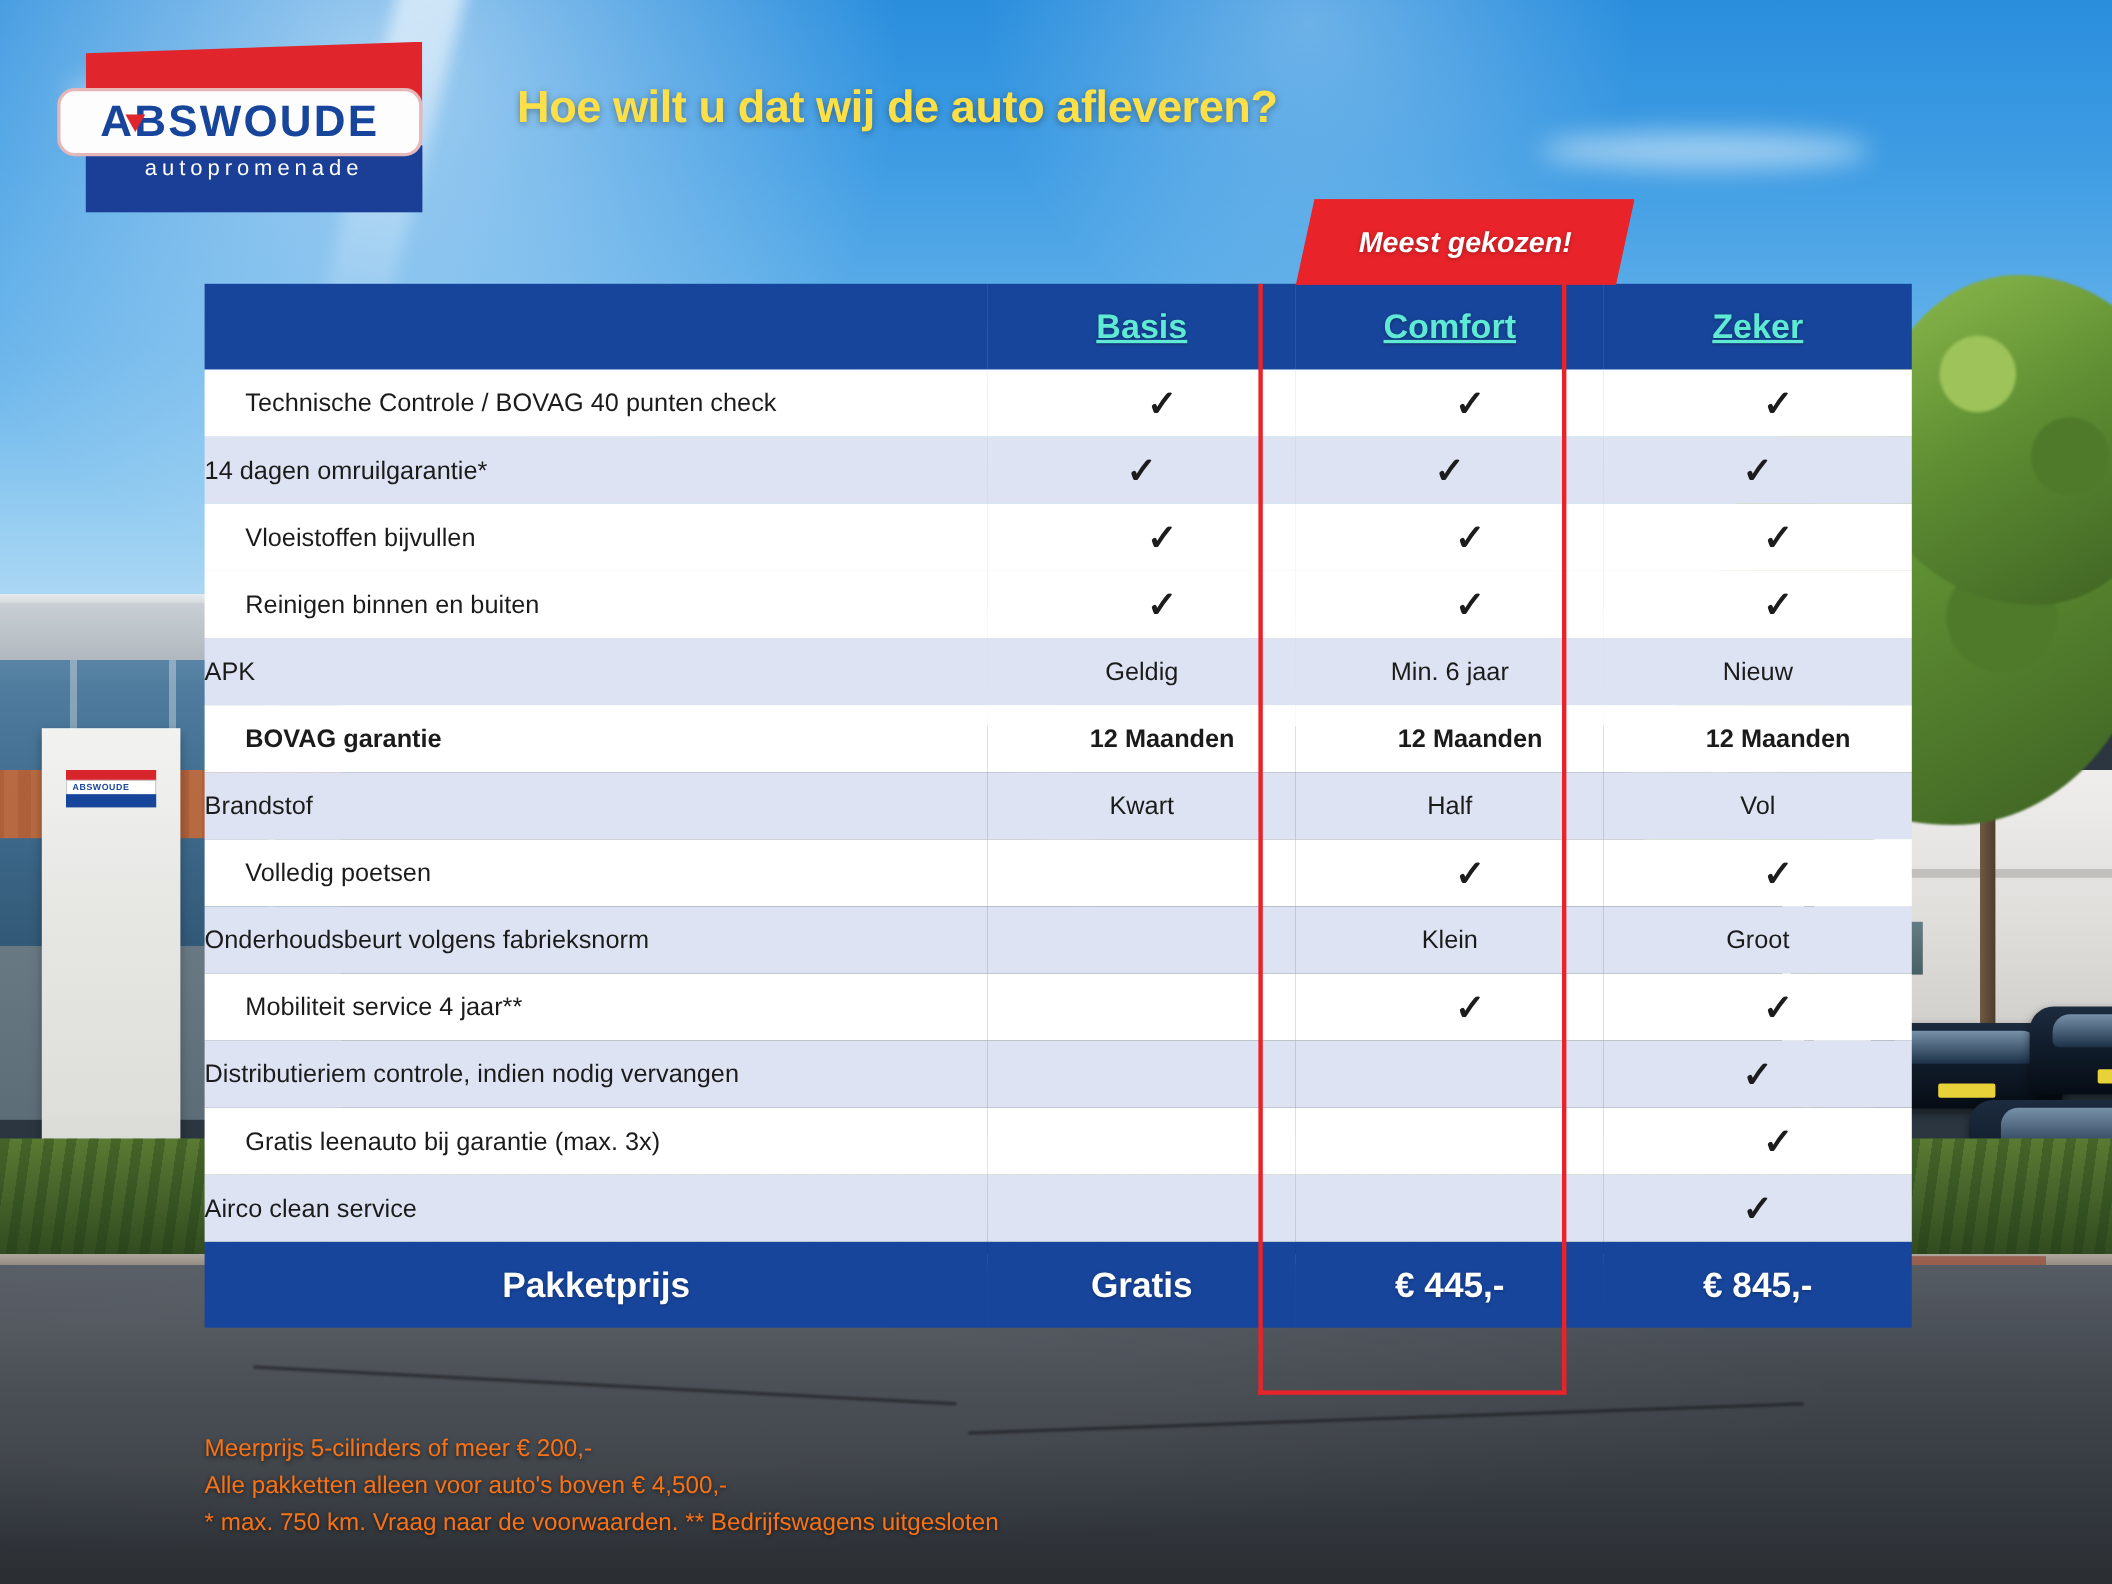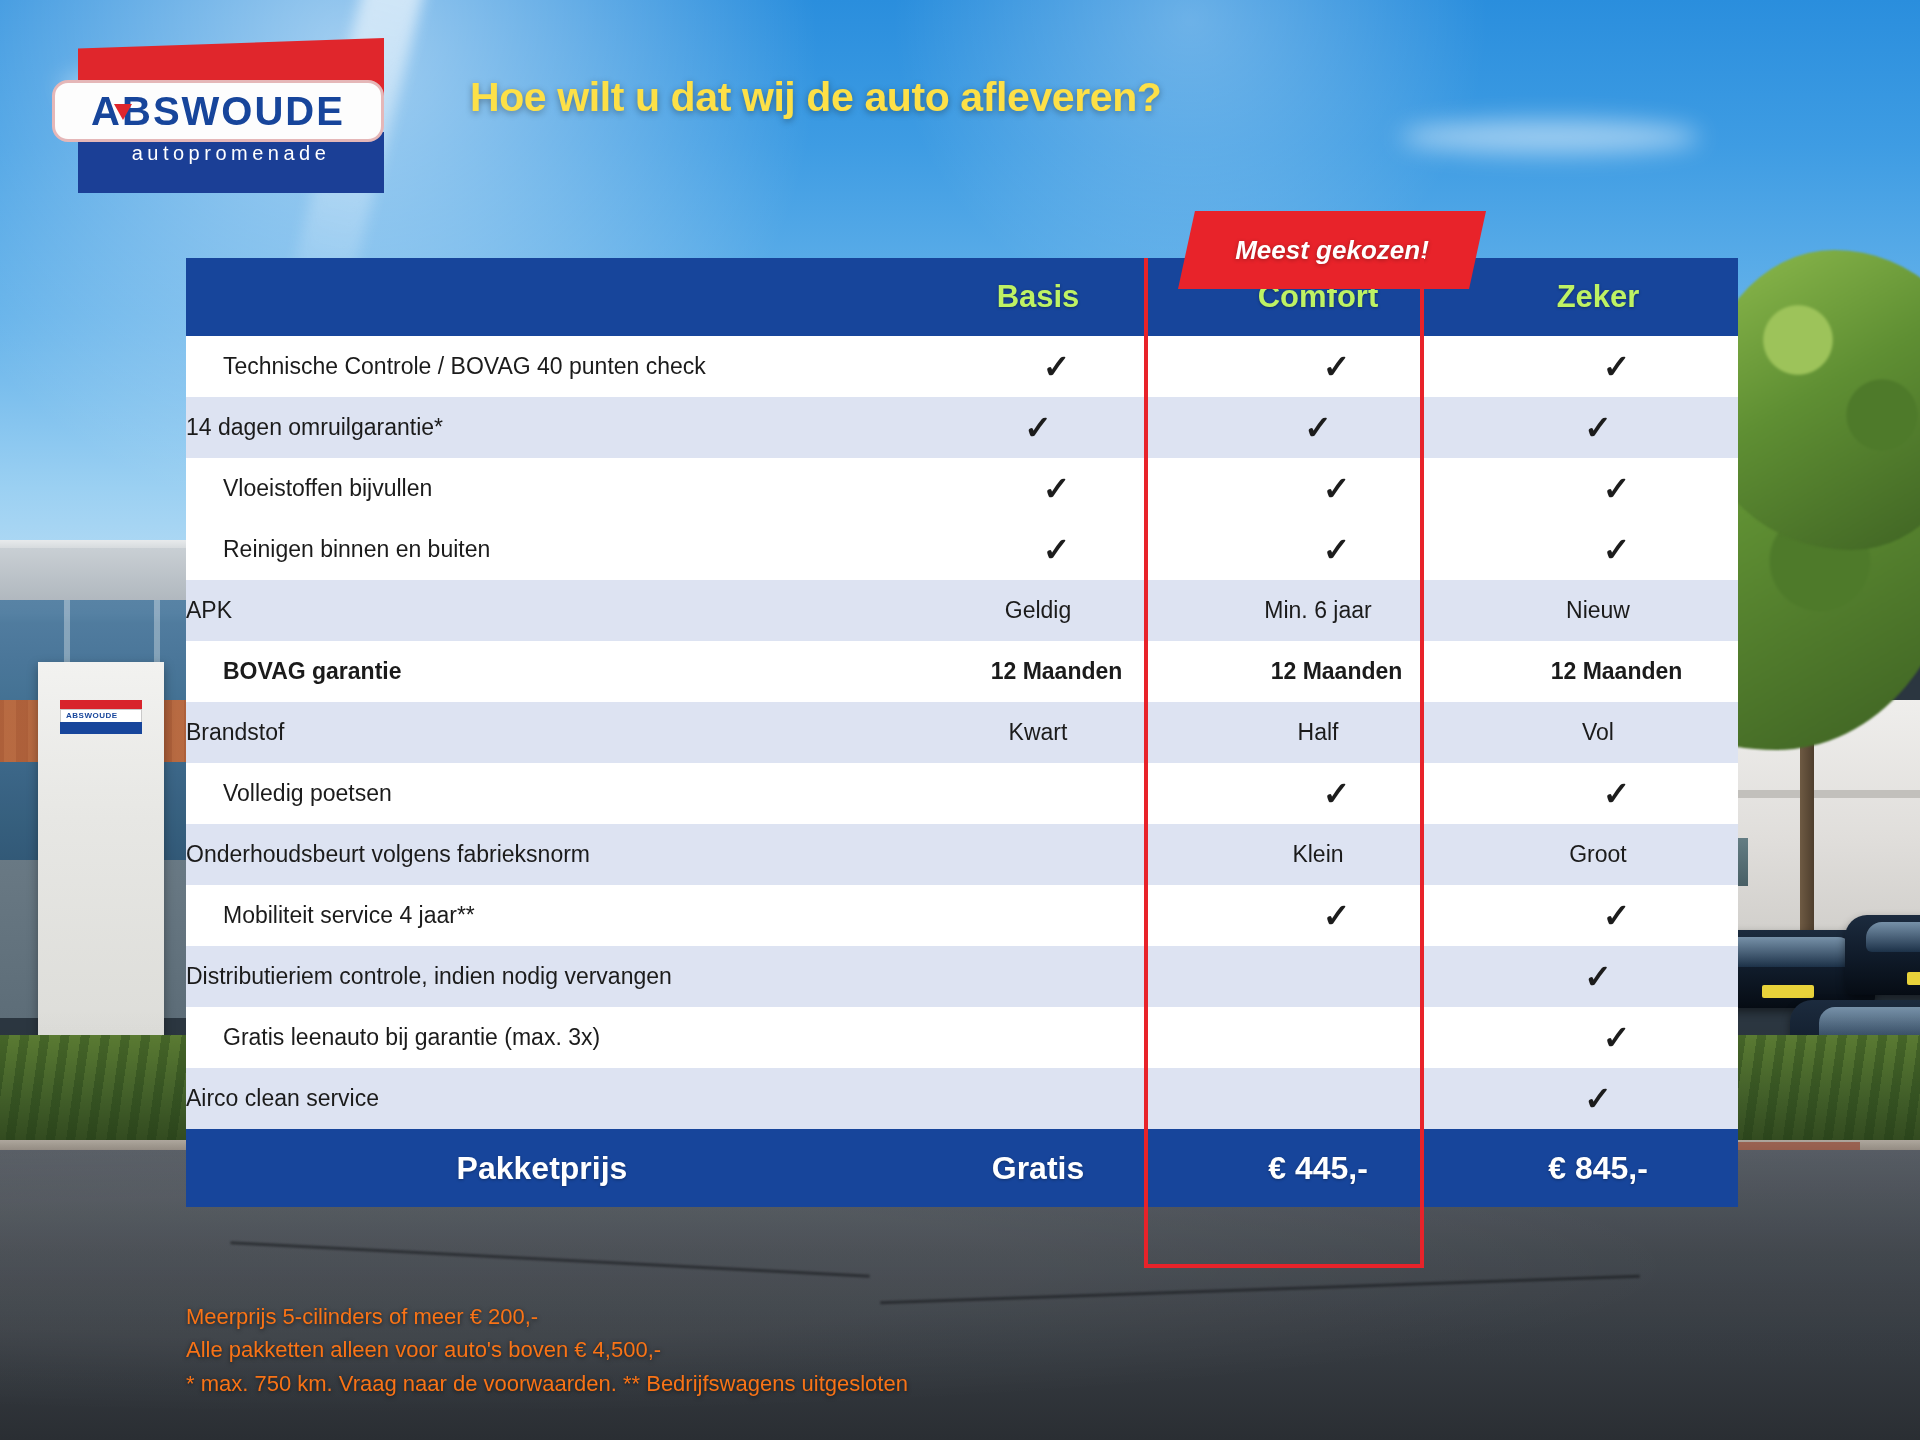--- a/index.html
+++ b/index.html
@@ -166,42 +166,42 @@
     letter-spacing: -0.4px;
   }
 
   
   .ribbon {
     position: absolute; left: 1178px; top: 181px; width: 308px; height: 78px;
     background: #e8232a;
     clip-path: polygon(5.5% 0, 100% 0, 94.5% 100%, 0 100%);
     display: flex; align-items: center; justify-content: center;
     z-index: 3;
-    margin-top: 30px;
   }
   .ribbon span {
     color: #fff; font-size: 26px; font-weight: bold; font-style: italic;
     text-shadow: 0 1px 4px rgba(0,0,0,.3);
   }
 
   
   .table-wrap {
     position: absolute; left: 186px; top: 258px; width: 1552px; z-index: 2;
   }
   table.cmp { width: 100%; border-collapse: collapse; table-layout: fixed; }
 
   table.cmp th, table.cmp td { padding: 0; }
 
   .col-feature { width: 712px; }
   .col-plan { width: 280px; }
 
   thead th {
-    background: #17459b; height: 78px; color: #bef264;
+    background: #17459b; height: 78px; color: #5eead4;
     font-size: 31px; font-weight: bold; text-align: center;
     text-shadow: 0 1px 3px rgba(0,0,0,.35);
+    text-decoration: underline;
   }
   thead th.col-feature { background: #17459b; }
 
   tbody tr { height: 61px; }
   tbody tr.odd  td { background: #ffffff; padding-left: 37px; }
   tbody tr.even td { background: #dde3f2; }
 
   td.feat {
     padding-left: 14px; font-size: 23px; color: #1b1b1b; text-align: left;
     white-space: nowrap;

